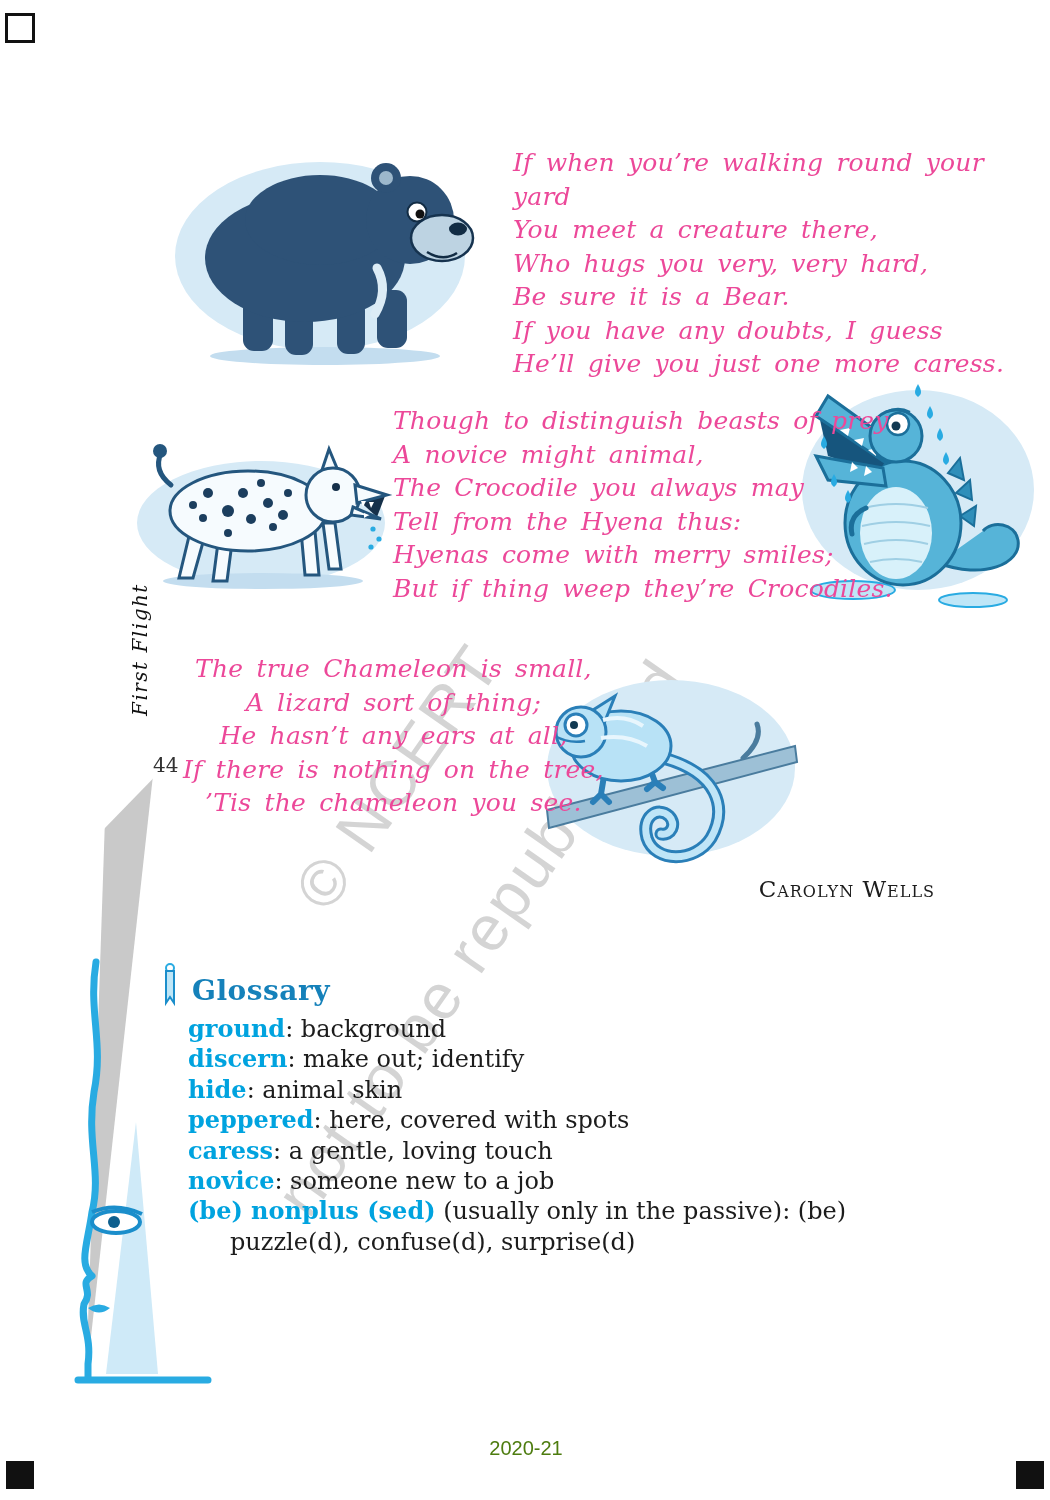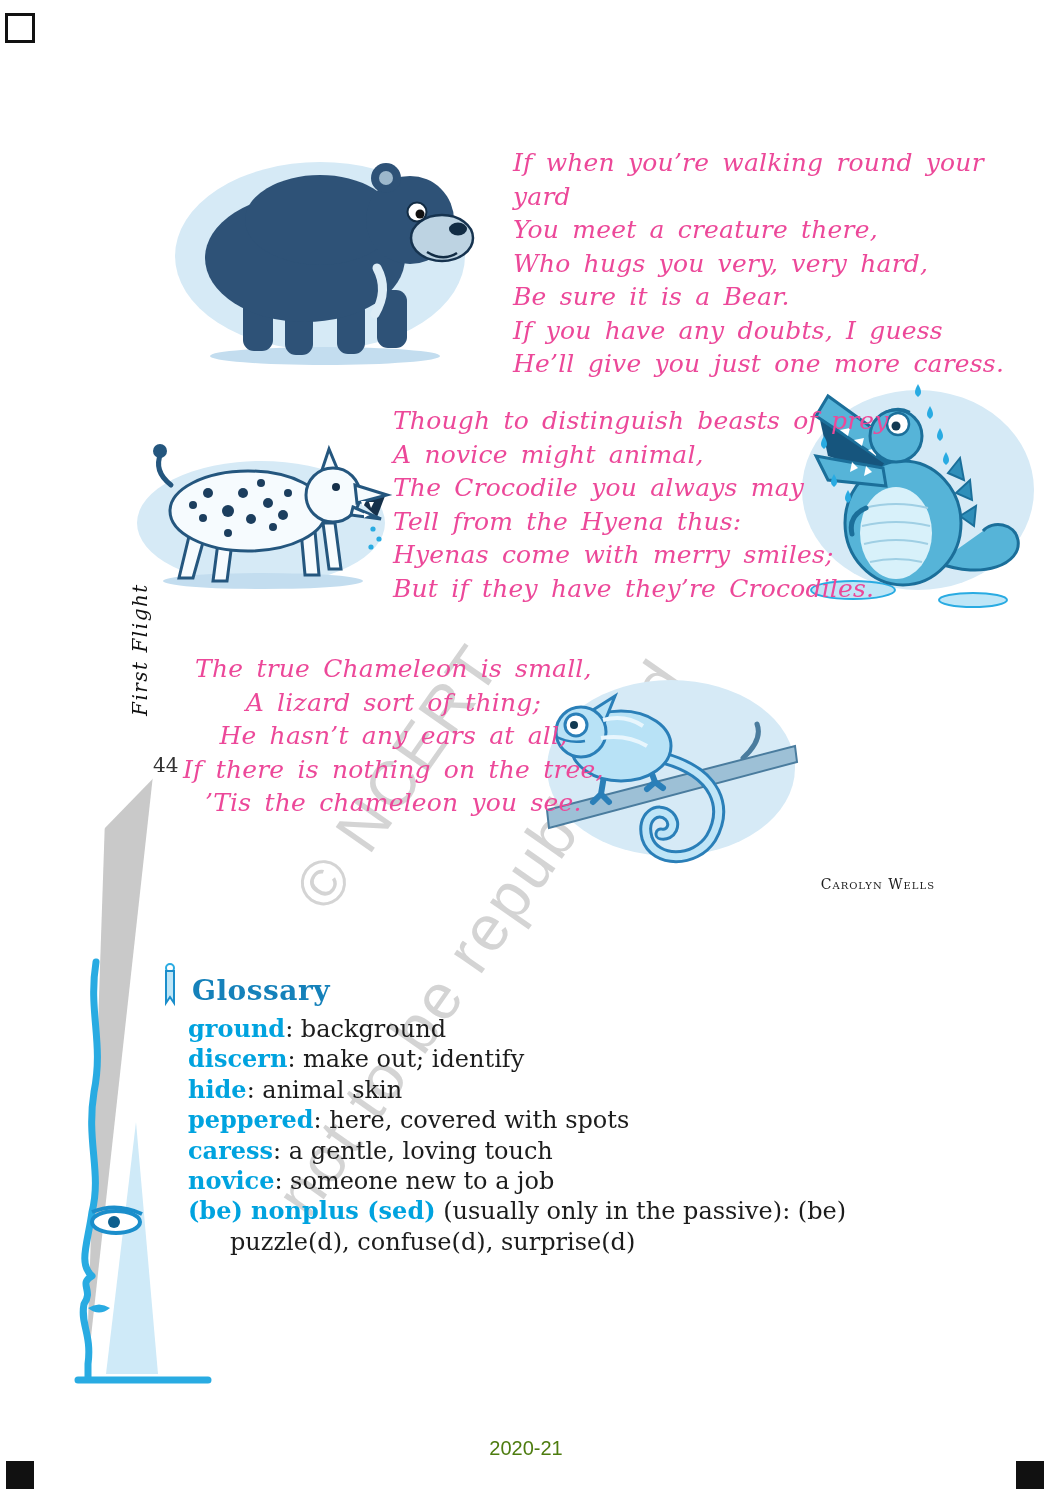--- a/index.html
+++ b/index.html
@@ -21,21 +21,21 @@
   #wm2{left:150px;top:900px;}
 
   
   .stanza{position:absolute;z-index:3;font-size:25px;line-height:33.5px;
           letter-spacing:.2px;word-spacing:5px;color:#ec4899;font-style:italic;}
   #stanza1{left:513px;top:146px;}
   #stanza2{left:393px;top:404px;}
   #stanza3{left:183px;top:652px;text-align:center;}
 
   .attribution{position:absolute;z-index:3;left:700px;top:876px;width:235px;
-               text-align:right;font-size:14px;font-variant:small-caps;
+               text-align:right;font-size:23px;font-variant:small-caps;
                letter-spacing:1px;color:#1c1c1c;}
 
   
   .illus{position:absolute;z-index:2;}
   #bear{left:165px;top:128px;}
   #hyena{left:133px;top:423px;}
   #croc{left:798px;top:368px;}
   #chameleon{left:543px;top:658px;}
 
   
@@ -143,21 +143,21 @@
         <circle cx="238" cy="124" r="2.6"></circle>
     </g>
   </svg>
 
   <div class="stanza" id="stanza2">
     <div>Though to distinguish beasts of prey</div>
     <div>A novice might animal,</div>
     <div>The Crocodile you always may</div>
     <div>Tell from the Hyena thus:</div>
     <div>Hyenas come with merry smiles;</div>
-    <div>But if they have they’re Crocodiles.</div>
+    <div>But if thing weep they’re Crocodiles.</div>
   </div>
 
   <svg class="illus" id="croc" width="240" height="245" viewBox="0 0 240 245">
     <ellipse cx="120" cy="122" rx="116" ry="100" fill="#d6eaf6"></ellipse>
     <ellipse cx="55" cy="222" rx="42" ry="9" fill="#bfe6f7" stroke="#29abe2" stroke-width="2"></ellipse>
     <ellipse cx="175" cy="232" rx="34" ry="7" fill="#bfe6f7" stroke="#29abe2" stroke-width="2"></ellipse>
     <path d="M140,195 C185,212 224,196 220,172 C217,155 194,152 185,163" fill="#56b4d8" stroke="#1b6f9a" stroke-width="3"></path>
     <g fill="#2f8fba" stroke="#1b6f9a" stroke-width="2">
       <polygon points="150,105 162,90 166,112"></polygon>
       <polygon points="158,125 172,112 174,132"></polygon>

